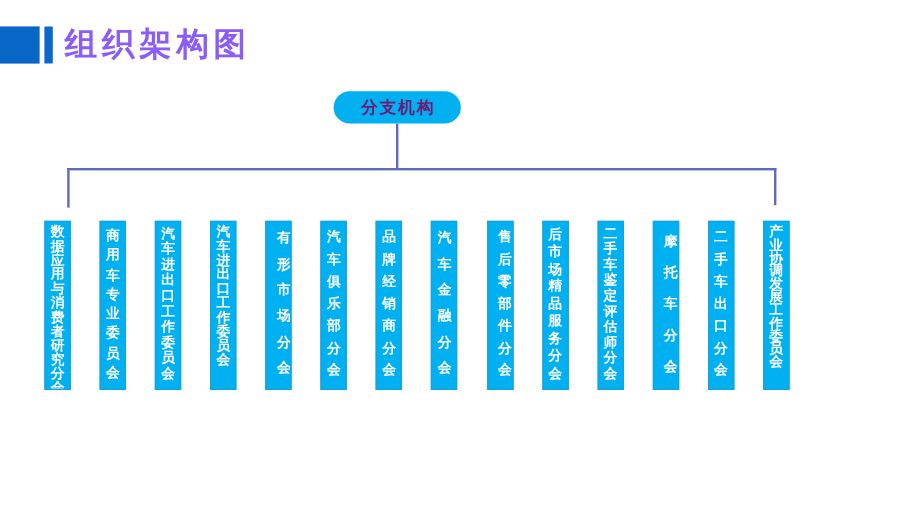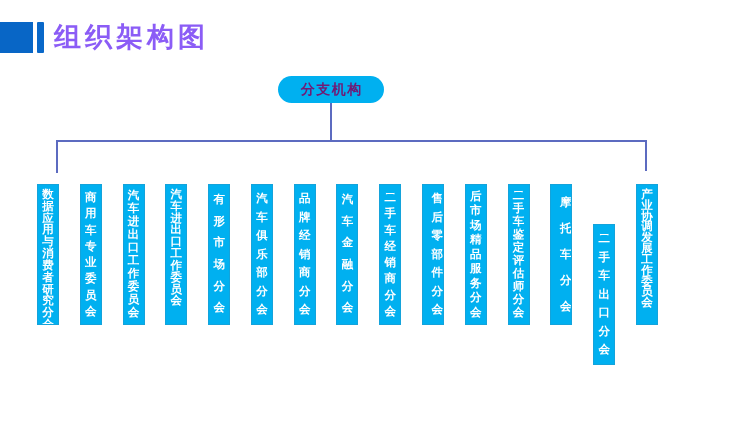--- a/index.html
+++ b/index.html
@@ -109,26 +109,25 @@
   <div class="conn conn-stem"></div>
   <div class="conn conn-hline"></div>
   <div class="conn conn-drop-l"></div>
   <div class="conn conn-drop-r"></div>
 
   <div class="branch-row">
     <div class="org-box" style="line-height: 11.82px;">数据应用与消费者研究分会</div>
     <div class="org-box" style="line-height: 16.25px;">商用车专业委员会</div>
     <div class="org-box" style="line-height: 13px;">汽车进出口工作委员会</div>
     <div class="org-box" style="line-height: 11.82px;">汽车进出口工作委员会</div>
-    <div class="org-box" style="line-height: 21.67px;">有形市场分会</div>
+    <div class="org-box" style="line-height: 21.67px; text-align: right;">有形市场分会</div>
     <div class="org-box" style="line-height: 18.57px;">汽车俱乐部分会</div>
     <div class="org-box" style="line-height: 18.57px;">品牌经销商分会</div>
     <div class="org-box" style="line-height: 21.67px;">汽车金融分会</div>
-    <div class="org-box" style="line-height: 16.25px;">二手车经销商分会</div>
     <div class="org-box" style="line-height: 18.57px; text-align: right;">售后零部件分会</div>
     <div class="org-box" style="line-height: 14.44px;">后市场精品服务分会</div>
     <div class="org-box" style="line-height: 13px;">二手车鉴定评估师分会</div>
     <div class="org-box" style="line-height: 26px; text-align: right;">摩托车分会</div>
-    <div class="org-box" style="line-height: 18.57px; margin-top: 40px;">二手车出口分会</div>
+    <div class="org-box" style="line-height: 18.57px;">二手车出口分会</div>
     <div class="org-box" style="line-height: 10.83px;">产业协调发展工作委员会</div>
   </div>
 
 </div>
 
 </body></html>

